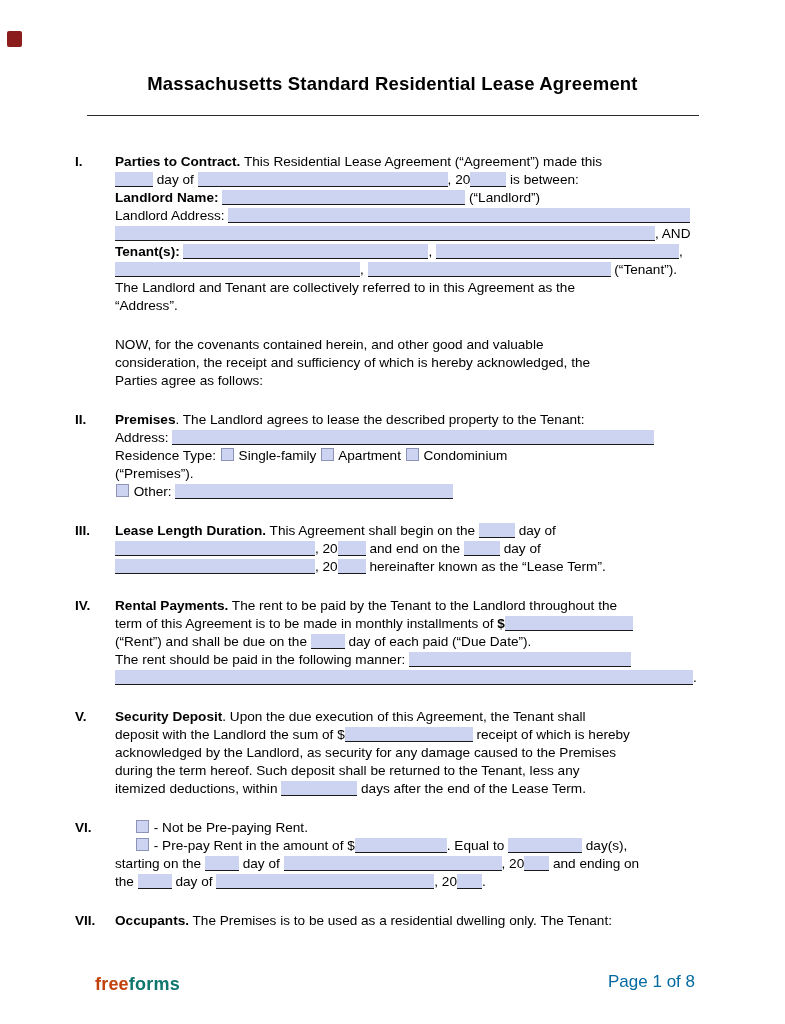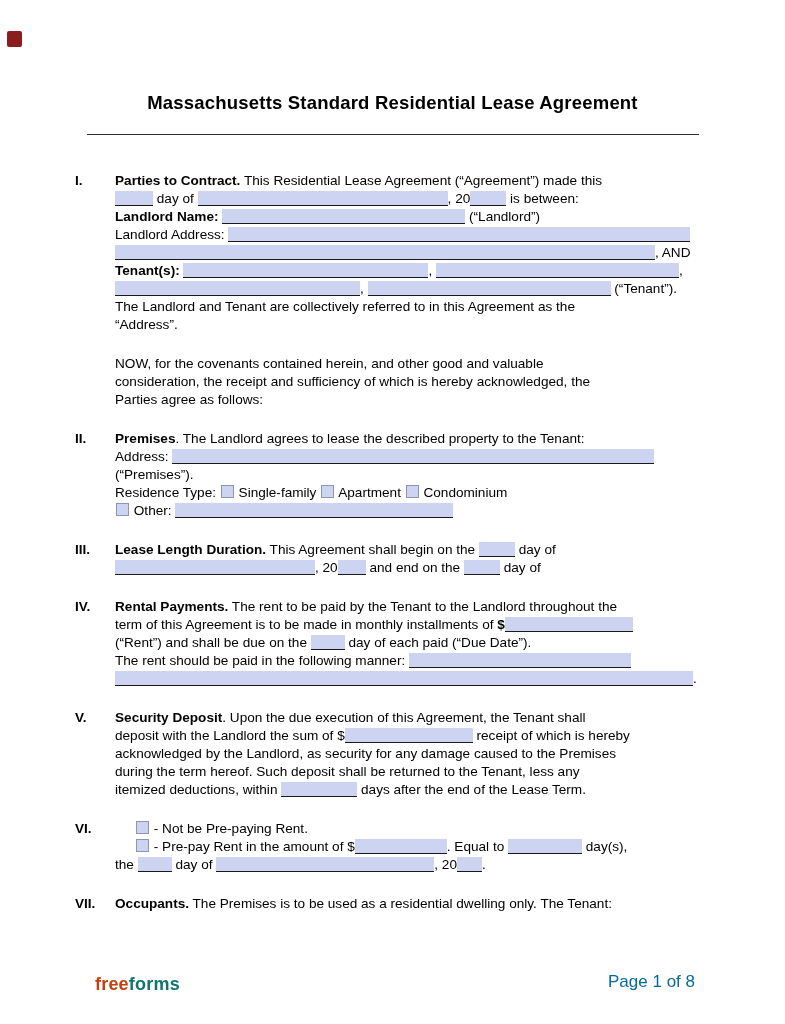--- a/index.html
+++ b/index.html
@@ -8,21 +8,21 @@
     font-family:"Liberation Sans", sans-serif; color:#000;
   }
   .page { position:relative; width:785px; height:1024px; background:#fff; }
 
   .corner-marker {
     position:absolute; left:7px; top:31px; width:15px; height:16px;
     background:#8b1d1d; border-radius:2px;
   }
 
   .doc-title {
-    margin:0; padding-top:92px;
+    margin:0; padding-top:73px;
     font-size:18.5px; font-weight:bold; text-align:center;
     letter-spacing:0.2px;
   }
   .title-rule {
     border:none; border-top:1.3px solid #2b2b2b;
     width:612px; margin:20px auto 0 auto;
   }
 
   .doc-body {
     margin:37px 75px 0 75px;
@@ -88,30 +88,31 @@
           <div class="line"><span>NOW, for the covenants contained herein, and other good and valuable</span></div>
           <div class="line"><span>consideration, the receipt and sufficiency of which is hereby acknowledged, the</span></div>
           <div class="line"><span>Parties agree as follows:</span></div>
         </div>
       </div>
       <div class="section">
         <div class="numeral">II.</div>
         <div class="content">
           <div class="line"><span class="b">Premises</span><span>.  The Landlord agrees to lease the described property to the Tenant:</span></div>
           <div class="line"><span>Address: </span><span class="blank" style="width: 482px;"></span></div>
+          <div class="line"><span>Residence Type: </span><span class="cb"></span><span> Single-family </span><span class="cb"></span><span> Apartment </span><span class="cb"></span><span> Condominium</span></div>
           <div class="line"><span>(“Premises”).</span></div>
-          <div class="line"><span>Residence Type: </span><span class="cb"></span><span> Single-family </span><span class="cb"></span><span> Apartment </span><span class="cb"></span><span> Condominium</span></div>
           <div class="line"><span class="cb"></span><span> Other: </span><span class="blank" style="width: 278px;"></span></div>
         </div>
       </div>
       <div class="section">
         <div class="numeral">III.</div>
         <div class="content">
           <div class="line"><span class="b">Lease Length Duration.</span><span> This Agreement shall begin on the </span><span class="blank" style="width: 36px;"></span><span> day of</span></div>
           <div class="line"><span class="blank" style="width: 200px;"></span><span>, 20</span><span class="blank" style="width: 28px;"></span><span> and end on the </span><span class="blank" style="width: 36px;"></span><span> day of</span></div>
+          <div class="line"><span class="blank" style="width: 200px;"></span><span>, 20</span><span class="blank" style="width: 28px;"></span><span> hereinafter known as the “Lease Term”.</span></div>
         </div>
       </div>
       <div class="section">
         <div class="numeral">IV.</div>
         <div class="content">
           <div class="line"><span class="b">Rental Payments.</span><span>  The rent to be paid by the Tenant to the Landlord throughout the</span></div>
           <div class="line"><span>term of this Agreement is to be made in monthly installments of </span><span class="b">$</span><span class="blank" style="width: 128px;"></span></div>
           <div class="line"><span>(“Rent”) and shall be due on the </span><span class="blank" style="width: 34px;"></span><span> day of each paid (“Due Date”).</span></div>
           <div class="line"><span>The rent should be paid in the following manner: </span><span class="blank" style="width: 222px;"></span></div>
           <div class="line"><span class="blank" style="width: 578px;"></span><span>.</span></div>
@@ -125,20 +126,21 @@
           <div class="line"><span>acknowledged by the Landlord, as security for any damage caused to the Premises</span></div>
           <div class="line"><span>during the term hereof. Such deposit shall be returned to the Tenant, less any</span></div>
           <div class="line"><span>itemized deductions, within </span><span class="blank" style="width: 76px;"></span><span> days after the end of the Lease Term.</span></div>
         </div>
       </div>
       <div class="section">
         <div class="numeral">VI.</div>
         <div class="content">
           <div class="line indent"><span class="cb"></span><span> - Not be Pre-paying Rent.</span></div>
           <div class="line indent"><span class="cb"></span><span> - Pre-pay Rent in the amount of $</span><span class="blank" style="width: 92px;"></span><span>. Equal to </span><span class="blank" style="width: 74px;"></span><span> day(s),</span></div>
+          <div class="line"><span>starting on the </span><span class="blank" style="width: 34px;"></span><span> day of </span><span class="blank" style="width: 218px;"></span><span>, 20</span><span class="blank" style="width: 25px;"></span><span> and ending on</span></div>
           <div class="line"><span>the </span><span class="blank" style="width: 34px;"></span><span> day of </span><span class="blank" style="width: 218px;"></span><span>, 20</span><span class="blank" style="width: 25px;"></span><span>.</span></div>
         </div>
       </div>
       <div class="section">
         <div class="numeral">VII.</div>
         <div class="content">
           <div class="line"><span class="b">Occupants.</span><span> The Premises is to be used as a residential dwelling only. The Tenant:</span></div>
         </div>
       </div>
     </main>

